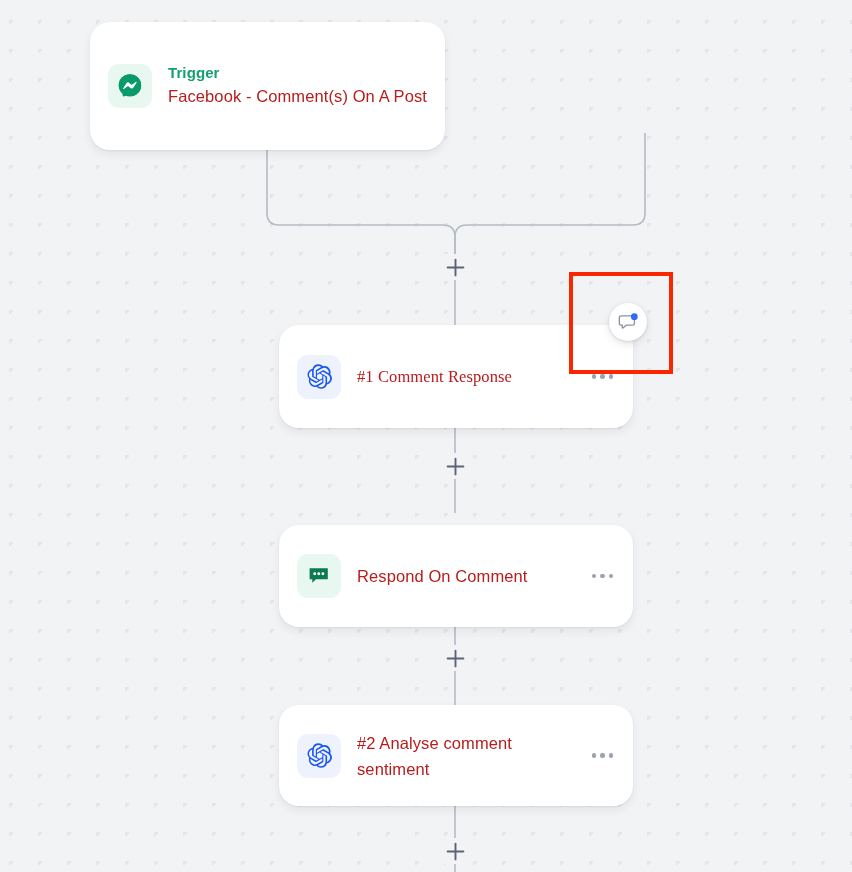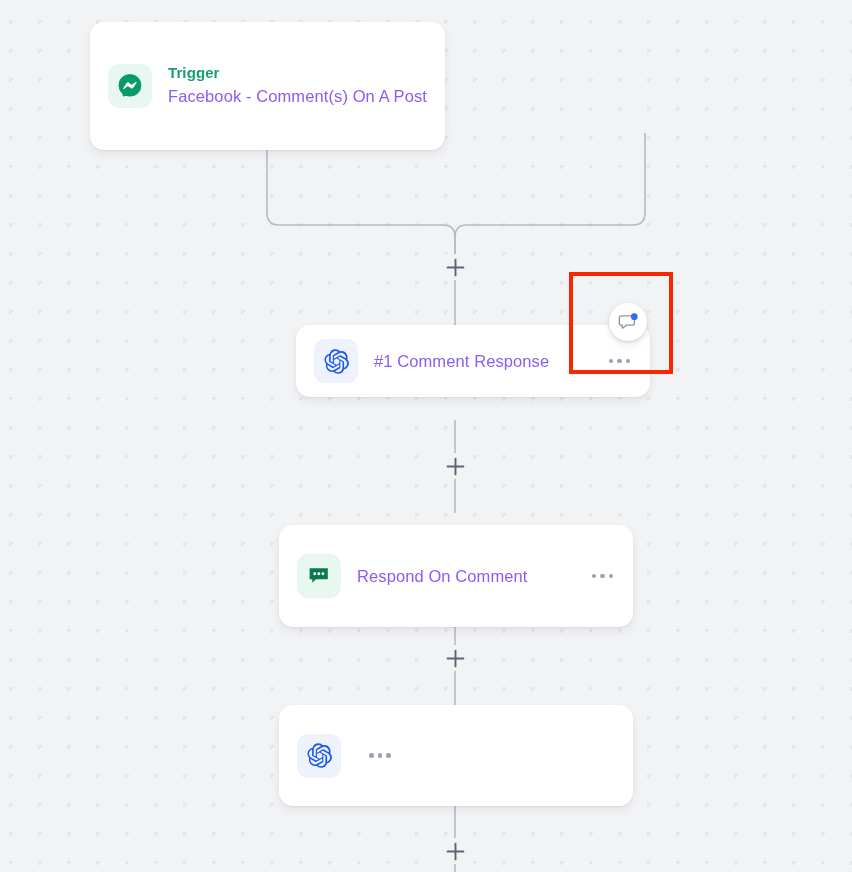--- a/index.html
+++ b/index.html
@@ -35,21 +35,21 @@
     width: 852px;
     height: 872px;
     pointer-events: none;
   }
 
   
   .node {
     position: absolute;
     box-sizing: border-box;
     background: #ffffff;
-    border-radius: 14px;
+    border-radius: 20px;
     box-shadow: 0 1px 2px rgba(16,24,40,.06), 0 4px 10px rgba(16,24,40,.07);
     display: flex;
     align-items: center;
   }
 
   .node-inner {
     display: flex;
     align-items: center;
     width: 100%;
     padding: 0 18px;
@@ -73,21 +73,21 @@
 
   .kicker {
     font-size: 15px;
     font-weight: 700;
     color: #16a070;
     line-height: 20px;
     letter-spacing: .1px;
   }
   .node-title {
     font-size: 16.5px;
-    color: #8b5cf6;
+    color: #b91c1c;
     line-height: 26px;
     letter-spacing: .1px;
   }
   .node-title.single { line-height: 22px; }
 
   .dots-menu {
     margin-left: 10px;
     display: flex;
     gap: 4px;
     align-items: center;
@@ -201,21 +201,21 @@
     </div>
   </div>
 
 
   <div class="plus-handle" style="left:442px; top:254px;">
     <svg width="19" height="19" viewBox="0 0 19 19">
       <path d="M9.5 1.6v15.8M1.6 9.5h15.8" stroke="#5b6474" stroke-width="1.9" stroke-linecap="round"></path>
     </svg>
   </div>
 
-  <div class="node" style="left:296px; top:325px; width:354px; height:72px;">
+  <div class="node" style="left:279px; top:325px; width:354px; height:103px;font-family:Liberation Serif, serif;">
     <div class="node-inner">
       <div class="icon-tile blue">
         <svg width="27" height="27" viewBox="0 0 24 24">
           <path d="M21.55 10.01a5.42 5.42 0 0 0-.47-4.46 5.5 5.5 0 0 0-5.92-2.63A5.46 5.46 0 0 0 11.05 1.2a5.5 5.5 0 0 0-5.25 3.8 5.43 5.43 0 0 0-3.63 2.63 5.5 5.5 0 0 0 .68 6.44 5.42 5.42 0 0 0 .47 4.46 5.5 5.5 0 0 0 5.92 2.63 5.45 5.45 0 0 0 4.1 1.83 5.5 5.5 0 0 0 5.26-3.81 5.43 5.43 0 0 0 3.62-2.63 5.5 5.5 0 0 0-.67-6.44zM13.22 21.6a4.07 4.07 0 0 1-2.62-.94l.13-.07 4.35-2.5a.71.71 0 0 0 .36-.62v-6.13l1.84 1.06a.07.07 0 0 1 .04.05v5.07a4.1 4.1 0 0 1-4.1 4.08zM4.42 17.85a4.06 4.06 0 0 1-.49-2.73l.13.08 4.35 2.5a.71.71 0 0 0 .71 0l5.31-3.06v2.12a.07.07 0 0 1-.03.06l-4.4 2.53a4.1 4.1 0 0 1-5.58-1.5zM3.28 8.4a4.07 4.07 0 0 1 2.13-1.79v5.16a.7.7 0 0 0 .35.61l5.3 3.06-1.84 1.06a.07.07 0 0 1-.06 0L4.72 13.95a4.1 4.1 0 0 1-1.5-5.57zM18.4 11.9l-5.32-3.08 1.84-1.06a.07.07 0 0 1 .07 0l4.4 2.54a4.09 4.09 0 0 1-.63 7.38v-5.16a.71.71 0 0 0-.36-.61zM20.23 9.15l-.13-.08-4.34-2.52a.71.71 0 0 0-.72 0L9.74 9.61V7.49a.07.07 0 0 1 .03-.06l4.4-2.53a4.09 4.09 0 0 1 6.06 4.25zM8.74 12.91L6.9 11.85a.07.07 0 0 1-.04-.05V6.73a4.09 4.09 0 0 1 6.7-3.14l-.13.07-4.35 2.5a.71.71 0 0 0-.36.62v6.13zM9.74 10.76l2.37-1.36 2.36 1.36v2.73l-2.36 1.36-2.37-1.36z" fill="#1a56f0"></path>
         </svg>
       </div>
       <div class="node-text">
         <div class="node-title single">#1 Comment Response</div>
       </div>
       <div class="dots-menu">
@@ -268,20 +268,23 @@
     </svg>
   </div>
 
   <div class="node" style="left:279px; top:705px; width:354px; height:101px;">
     <div class="node-inner">
       <div class="icon-tile blue">
         <svg width="27" height="27" viewBox="0 0 24 24">
           <path d="M21.55 10.01a5.42 5.42 0 0 0-.47-4.46 5.5 5.5 0 0 0-5.92-2.63A5.46 5.46 0 0 0 11.05 1.2a5.5 5.5 0 0 0-5.25 3.8 5.43 5.43 0 0 0-3.63 2.63 5.5 5.5 0 0 0 .68 6.44 5.42 5.42 0 0 0 .47 4.46 5.5 5.5 0 0 0 5.92 2.63 5.45 5.45 0 0 0 4.1 1.83 5.5 5.5 0 0 0 5.26-3.81 5.43 5.43 0 0 0 3.62-2.63 5.5 5.5 0 0 0-.67-6.44zM13.22 21.6a4.07 4.07 0 0 1-2.62-.94l.13-.07 4.35-2.5a.71.71 0 0 0 .36-.62v-6.13l1.84 1.06a.07.07 0 0 1 .04.05v5.07a4.1 4.1 0 0 1-4.1 4.08zM4.42 17.85a4.06 4.06 0 0 1-.49-2.73l.13.08 4.35 2.5a.71.71 0 0 0 .71 0l5.31-3.06v2.12a.07.07 0 0 1-.03.06l-4.4 2.53a4.1 4.1 0 0 1-5.58-1.5zM3.28 8.4a4.07 4.07 0 0 1 2.13-1.79v5.16a.7.7 0 0 0 .35.61l5.3 3.06-1.84 1.06a.07.07 0 0 1-.06 0L4.72 13.95a4.1 4.1 0 0 1-1.5-5.57zM18.4 11.9l-5.32-3.08 1.84-1.06a.07.07 0 0 1 .07 0l4.4 2.54a4.09 4.09 0 0 1-.63 7.38v-5.16a.71.71 0 0 0-.36-.61zM20.23 9.15l-.13-.08-4.34-2.52a.71.71 0 0 0-.72 0L9.74 9.61V7.49a.07.07 0 0 1 .03-.06l4.4-2.53a4.09 4.09 0 0 1 6.06 4.25zM8.74 12.91L6.9 11.85a.07.07 0 0 1-.04-.05V6.73a4.09 4.09 0 0 1 6.7-3.14l-.13.07-4.35 2.5a.71.71 0 0 0-.36.62v6.13zM9.74 10.76l2.37-1.36 2.36 1.36v2.73l-2.36 1.36-2.37-1.36z" fill="#1a56f0"></path>
         </svg>
       </div>
+      <div class="node-text">
+        <div class="node-title" style="max-width:205px;">#2 Analyse comment sentiment</div>
+      </div>
       <div class="dots-menu">
         <i></i>
           <i></i>
           <i></i>
       </div>
     </div>
   </div>
 
   <div class="plus-handle" style="left:442px; top:838px;">
     <svg width="19" height="19" viewBox="0 0 19 19">

